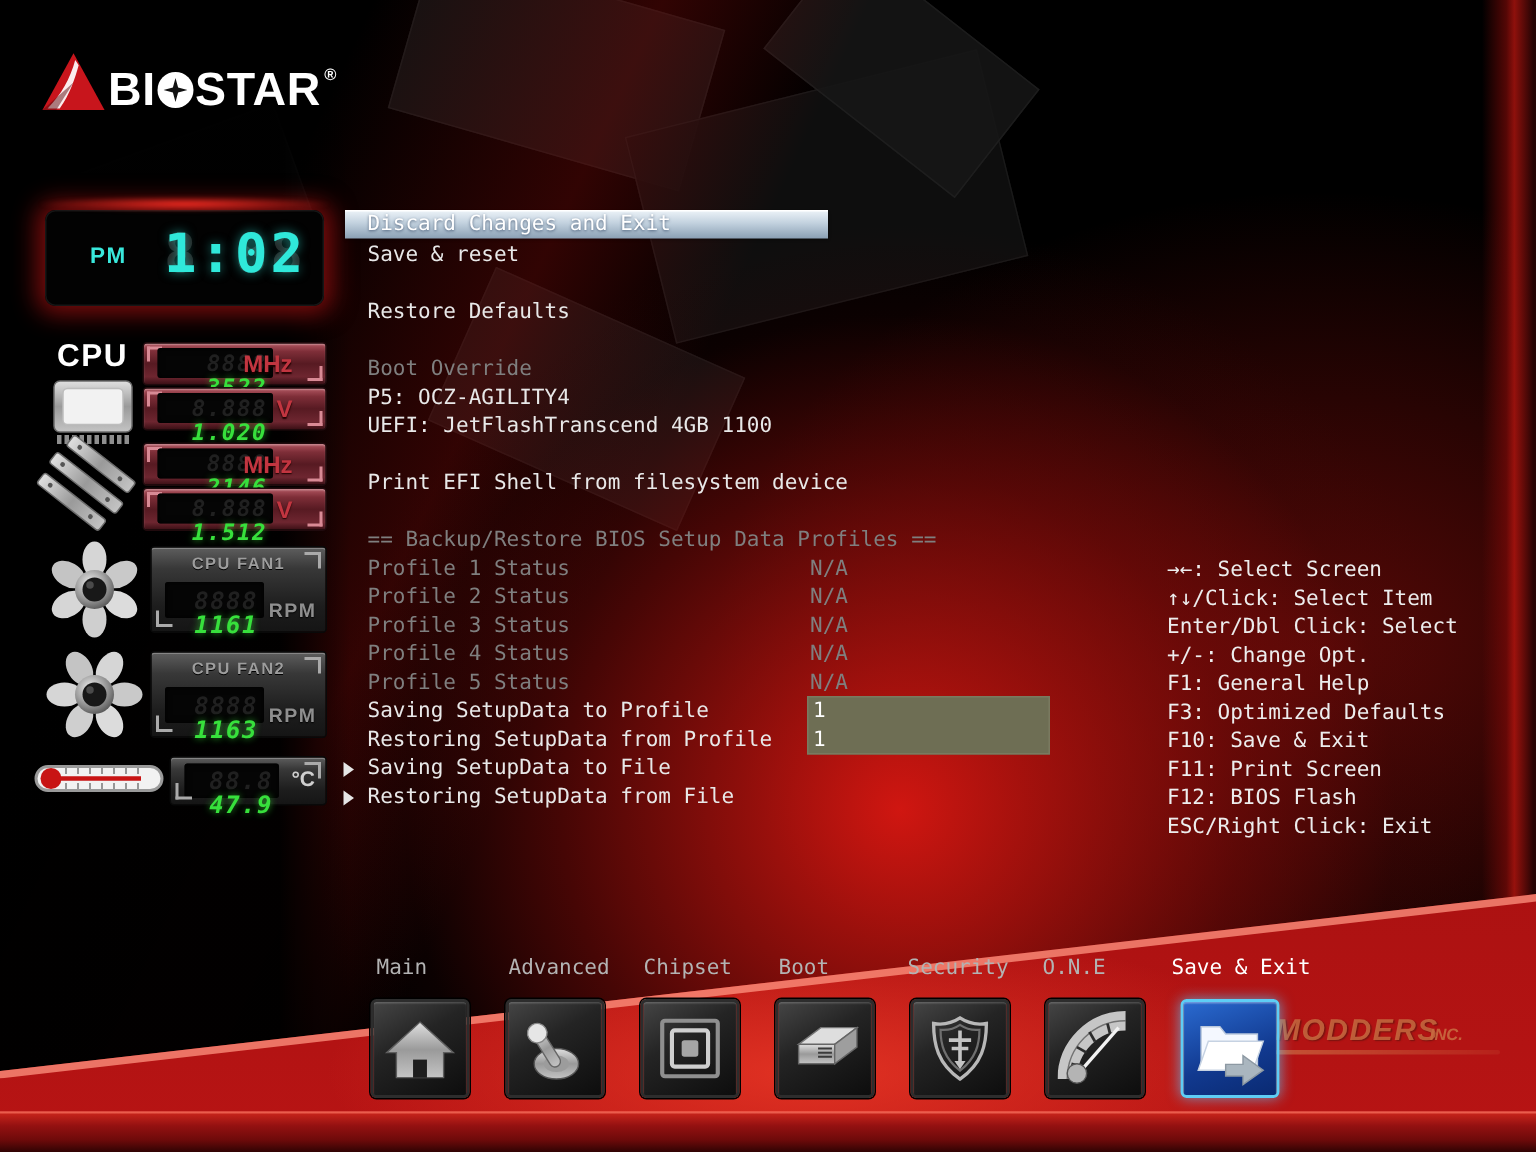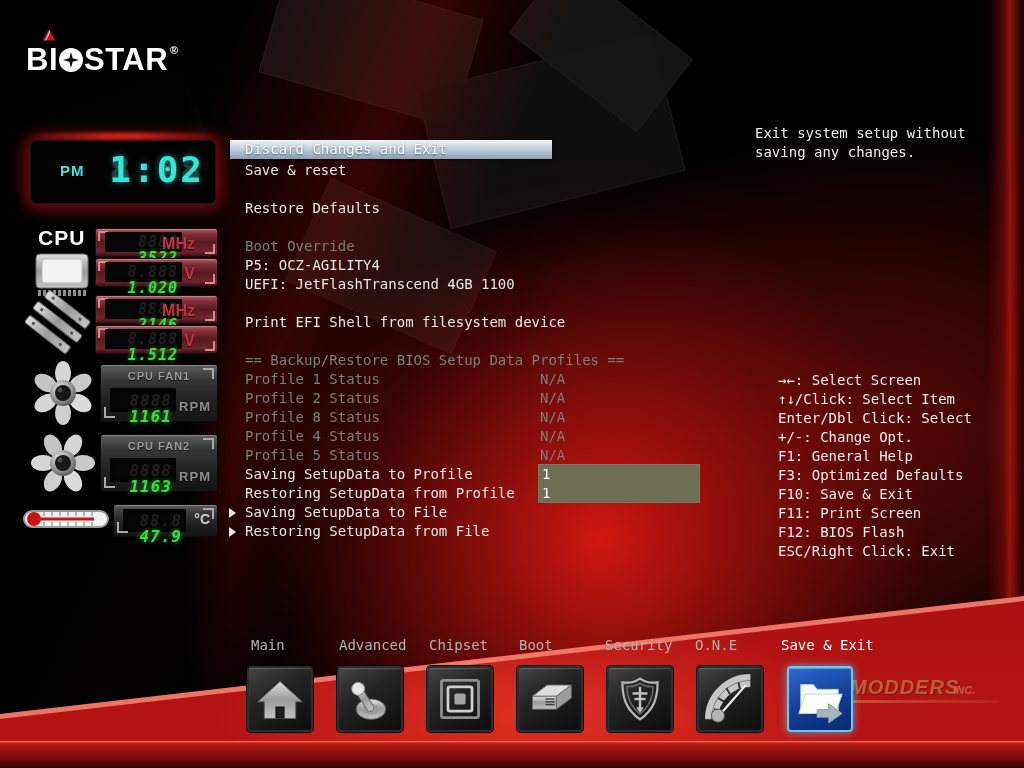--- a/index.html
+++ b/index.html
@@ -20,21 +20,21 @@
     clip-path:polygon(0 714px,1024px 596px,1024px 768px,0 768px);
     background:
       radial-gradient(ellipse 520px 160px at 540px 715px, rgba(240,60,40,.75), transparent 62%),
       linear-gradient(180deg,#d8402e 0,#b51313 12px,#a00f0f 55%,#b81414 100%);}
   .platform-edge{position:absolute;inset:0;
     clip-path:polygon(0 714px,1024px 596px,1024px 601px,0 719px);
     background:rgba(255,150,130,.75);}
   .platform-face{position:absolute;left:0;top:741px;width:1024px;height:27px;
     background:linear-gradient(180deg,#ff7a66 0,#c2221a 2px,#941111 35%,#6e0a0a 70%,#300303 100%);}
   
-  .logo{position:absolute;left:26px;top:28px;height:50px;display:flex;align-items:flex-start;z-index:6;flex-direction:column;}
+  .logo{position:absolute;left:26px;top:28px;height:50px;display:flex;align-items:flex-end;z-index:6;}
   .logo-text{font-family:"Liberation Sans",sans-serif;font-weight:bold;font-size:31px;color:#fff;
              letter-spacing:.5px;display:flex;align-items:center;}
   .logo-o{display:inline-flex;align-items:center;justify-content:center;width:24px;height:24px;
           border-radius:50%;background:#fff;margin:0 1px;}
   .logo-reg{font-size:11px;vertical-align:top;margin-left:2px;transform:translateY(-10px);font-weight:bold;}
   
   .hw{position:absolute;z-index:6;}
   .clock{left:30px;top:140px;width:186px;height:64px;background:#020202;border-radius:7px;
          box-shadow:0 0 16px 5px rgba(225,22,22,.55), inset 0 0 0 1px #161616;}
   .clock:before{content:'';position:absolute;left:-4px;right:-4px;top:-9px;height:10px;border-radius:6px;
@@ -340,33 +340,29 @@
     <div class="menu-row hl" style="top:140px"><span class="lbl">Discard Changes and Exit</span></div>
     <div class="menu-row" style="top:161px"><span class="lbl">Save &amp; reset</span></div>
     <div class="menu-row" style="top:199px"><span class="lbl">Restore Defaults</span></div>
     <div class="menu-row dim" style="top:237px"><span class="lbl">Boot Override</span></div>
     <div class="menu-row" style="top:256px"><span class="lbl">P5: OCZ-AGILITY4</span></div>
     <div class="menu-row" style="top:275px"><span class="lbl">UEFI: JetFlashTranscend 4GB 1100</span></div>
     <div class="menu-row" style="top:313px"><span class="lbl">Print EFI Shell from filesystem device</span></div>
     <div class="menu-row dim" style="top:351px"><span class="lbl">== Backup/Restore BIOS Setup Data Profiles ==</span></div>
     <div class="menu-row dim" style="top:370px"><span class="lbl">Profile 1 Status</span><span class="val">N/A</span></div>
     <div class="menu-row dim" style="top:389px"><span class="lbl">Profile 2 Status</span><span class="val">N/A</span></div>
-    <div class="menu-row dim" style="top:408px"><span class="lbl">Profile 8 Status</span><span class="val">N/A</span></div>
+    <div class="menu-row dim" style="top:408px"><span class="lbl">Profile 3 Status</span><span class="val">N/A</span></div>
     <div class="menu-row dim" style="top:427px"><span class="lbl">Profile 4 Status</span><span class="val">N/A</span></div>
     <div class="menu-row dim" style="top:446px"><span class="lbl">Profile 5 Status</span><span class="val">N/A</span></div>
     <div class="menu-row" style="top:465px"><span class="lbl">Saving SetupData to Profile</span><span class="val sel">1</span></div>
     <div class="menu-row" style="top:484px"><span class="lbl">Restoring SetupData from Profile</span><span class="val sel">1</span></div>
     <div class="menu-row" style="top:503px"><span class="tri"></span><span class="lbl">Saving SetupData to File</span></div>
     <div class="menu-row" style="top:522px"><span class="tri"></span><span class="lbl">Restoring SetupData from File</span></div>
   </div>
 
-  <div class="help-desc">
-    <div>Exit system setup without</div>
-    <div>saving any changes.</div>
-  </div>
   <div class="help-keys">
     <div class="hk" style="top:371px">→←: Select Screen</div>
     <div class="hk" style="top:390px">↑↓/Click: Select Item</div>
     <div class="hk" style="top:409px">Enter/Dbl Click: Select</div>
     <div class="hk" style="top:428px">+/-: Change Opt.</div>
     <div class="hk" style="top:447px">F1: General Help</div>
     <div class="hk" style="top:466px">F3: Optimized Defaults</div>
     <div class="hk" style="top:485px">F10: Save &amp; Exit</div>
     <div class="hk" style="top:504px">F11: Print Screen</div>
     <div class="hk" style="top:523px">F12: BIOS Flash</div>

